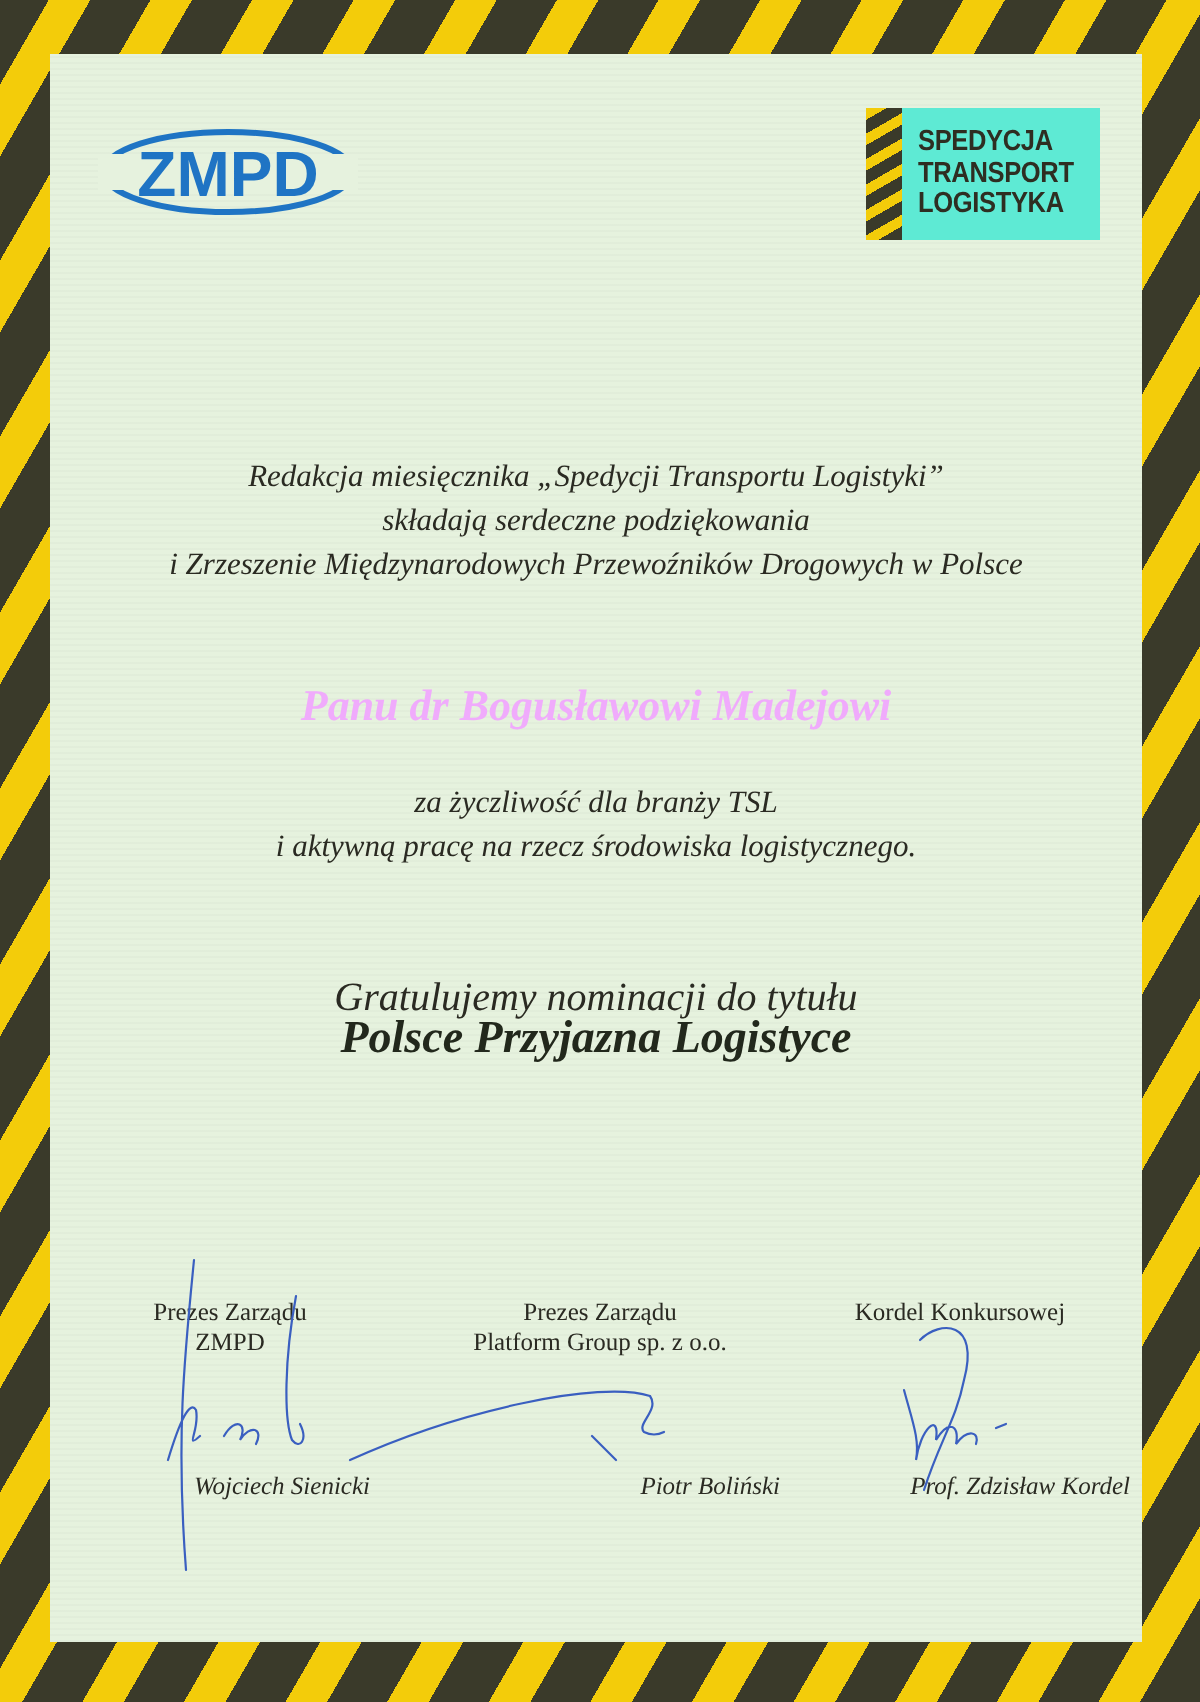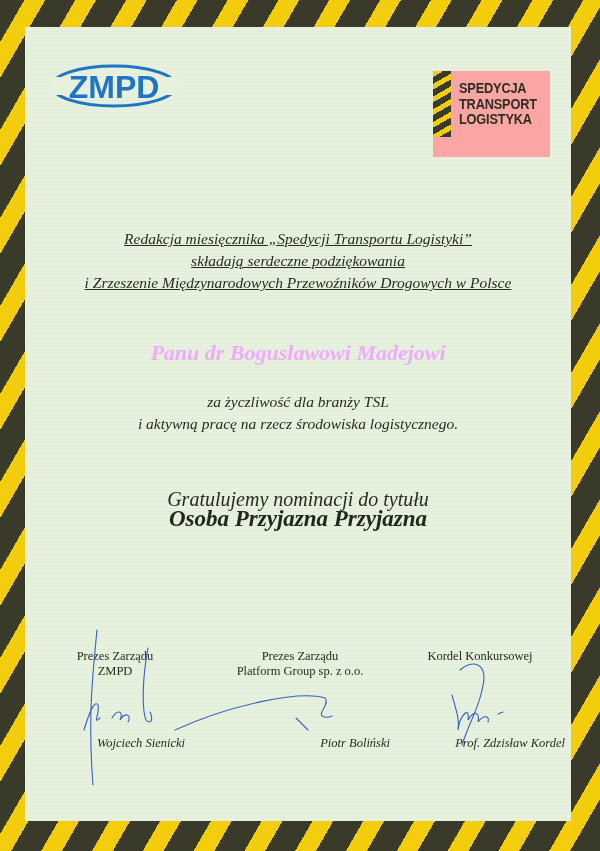--- a/index.html
+++ b/index.html
@@ -8,34 +8,34 @@
       position: absolute; left: 0; top: 0; width: 600px; height: 851px;
       background: repeating-linear-gradient(-60deg, #3a3a2a 0px, #3a3a2a 26px, #f3cc0a 26px, #f3cc0a 44px);
     }
     .paper {
       position: absolute; left: 25px; top: 27px; width: 546px; height: 794px;
       background: #e6f2de;
       background-image: repeating-linear-gradient(0deg, rgba(0,0,0,0.018) 0px, rgba(0,0,0,0.018) 1px, transparent 1px, transparent 3px);
     }
     .zmpd-logo { position: absolute; left: 49px; top: 63px; width: 130px; height: 46px; }
     .stl-logo {
-      position: absolute; left: 433px; top: 54px; width: 117px; height: 86px;
-      background: #fca5a5; overflow: hidden; margin-top: 17px;
+      position: absolute; left: 433px; top: 54px; width: 117px; height: 66px;
+      background: #5eead4; overflow: hidden;
     }
     .stl-stripes {
       position: absolute; left: 0; top: 0; width: 18px; height: 66px;
       background: repeating-linear-gradient(-30deg, #3a3a2a 0px, #3a3a2a 6px, #f3cc0a 6px, #f3cc0a 11px);
     }
     .stl-text {
       position: absolute; left: 26px; top: 10px; font-family: "Liberation Sans", sans-serif; font-weight: bold;
       font-size: 14.5px; line-height: 15.5px; color: #2e2e22; letter-spacing: -0.2px; transform: scaleX(0.88); transform-origin: left top;
     }
     .stl-text div { white-space: nowrap; }
     .txt { position: absolute; left: 25px; width: 546px; text-align: center; font-family: "Liberation Serif", serif; font-style: italic; color: #2a2a22; }
-    .intro { top: 228px; font-size: 15.5px; line-height: 22px; text-decoration: underline; }
+    .intro { top: 228px; font-size: 15.5px; line-height: 22px; }
     .recipient { top: 340px; font-size: 22px; font-weight: bold; color: #f0abfc; }
     .reason { top: 391px; font-size: 15.5px; line-height: 22px; }
     .congrats { top: 488px; font-size: 20px; }
     .award { top: 506px; font-size: 23px; font-weight: bold; color: #22281c; }
     .sig-block { position: absolute; text-align: center; font-family: "Liberation Serif", serif; color: #2a2a22; font-size: 12.5px; line-height: 15px; }
     .sig-name { position: absolute; text-align: right; font-family: "Liberation Serif", serif; font-style: italic; color: #2a2a22; font-size: 12.5px; }
     .sig-svg { position: absolute; left: 0; top: 0; width: 600px; height: 851px; pointer-events: none; }
   </style>
 </head>
 <body>
@@ -65,21 +65,21 @@
 </div>
 
 <div class="txt recipient">Panu dr Bogusławowi Madejowi</div>
 
 <div class="txt reason">
   <div>za życzliwość dla branży TSL</div>
   <div>i aktywną pracę na rzecz środowiska logistycznego.</div>
 </div>
 
 <div class="txt congrats">Gratulujemy nominacji do tytułu</div>
-<div class="txt award">Osoba Przyjazna Przyjazna</div>
+<div class="txt award">Polsce Przyjazna Logistyce</div>
 
 <div class="sig-block" style="left:45px; top:649px; width:140px;">
   <div>Prezes Zarządu</div>
   <div>ZMPD</div>
 </div>
 <div class="sig-name" style="left:45px; top:736px; width:140px;">Wojciech Sienicki</div>
 
 <div class="sig-block" style="left:210px; top:649px; width:180px;">
   <div>Prezes Zarządu</div>
   <div>Platform Group sp. z o.o.</div>

